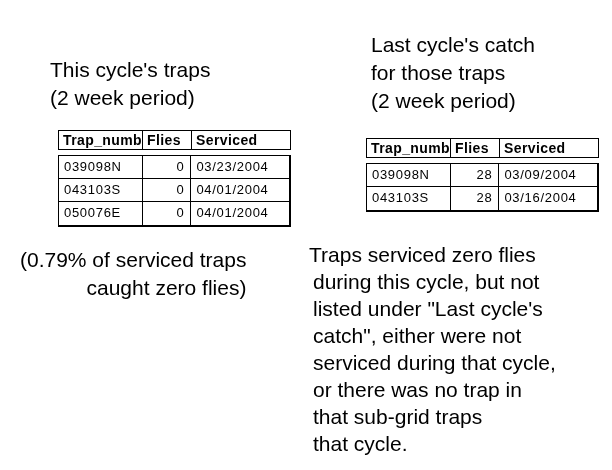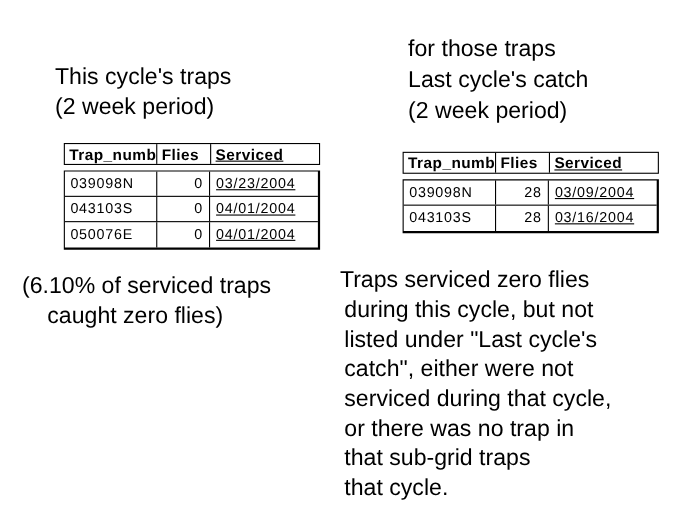--- a/index.html
+++ b/index.html
@@ -49,55 +49,55 @@
     width:233px;
   }
   .trow {
     display:flex;
     height:23px;
     border-bottom:1px solid #000;
   }
   .trow:last-child { border-bottom:none; }
   .c1 { width:84px; border-right:1px solid #000; }
   .c2 { width:49px; border-right:1px solid #000; }
-  .c3 { width:98px; border-right:none;text-decoration:underline; }
+  .c3 { width:98px; border-right:none; }
   .dcell {
     font-size:13px;
     line-height:22px;
     letter-spacing:0.7px;
     padding-left:5px;
     overflow:hidden;
     white-space:nowrap;
   }
   .dcell.num { text-align:right; padding-right:6px; padding-left:0; }
 
   
   .note {
     position:absolute;
     font-size:21px;
     white-space:nowrap;
   }
   .note-left  { left:20px;  top:246px; line-height:28px; }
-  .note-left .line2 { margin-left:23px; }
+  .note-left .line2 { margin-left:23px;text-align:right; }
   .note-right { left:309px; top:241px; line-height:27px; }
   .note-right .ind { margin-left:4px; }
 </style>
 </head>
 <body>
 
 <div class="slide">
 
   <div class="heading heading-left">
     <div>This cycle's traps</div>
     <div>(2 week period)</div>
   </div>
 
   <div class="heading heading-right">
+    <div>Last cycle's catch</div>
     <div>for those traps</div>
-    <div>Last cycle's catch</div>
     <div>(2 week period)</div>
   </div>
 
   <div class="tbl tbl-left">
     <div class="tbl-header">
       <div class="hcell c1">Trap_numb</div>
       <div class="hcell c2">Flies</div>
       <div class="hcell c3">Serviced</div>
     </div>
     <div class="tbl-body">
@@ -133,21 +133,21 @@
       </div>
       <div class="trow">
         <div class="dcell c1">043103S</div>
         <div class="dcell c2 num">28</div>
         <div class="dcell c3">03/16/2004</div>
       </div>
     </div>
   </div>
 
   <div class="note note-left">
-    <div>(6.10% of serviced traps</div>
+    <div>(0.79% of serviced traps</div>
     <div class="line2">caught zero flies)</div>
   </div>
 
   <div class="note note-right">
     <div>Traps serviced zero flies</div>
     <div class="ind">during this cycle, but not</div>
     <div class="ind">listed under "Last cycle's</div>
     <div class="ind">catch", either were not</div>
     <div class="ind">serviced during that cycle,</div>
     <div class="ind">or there was no trap in</div>

